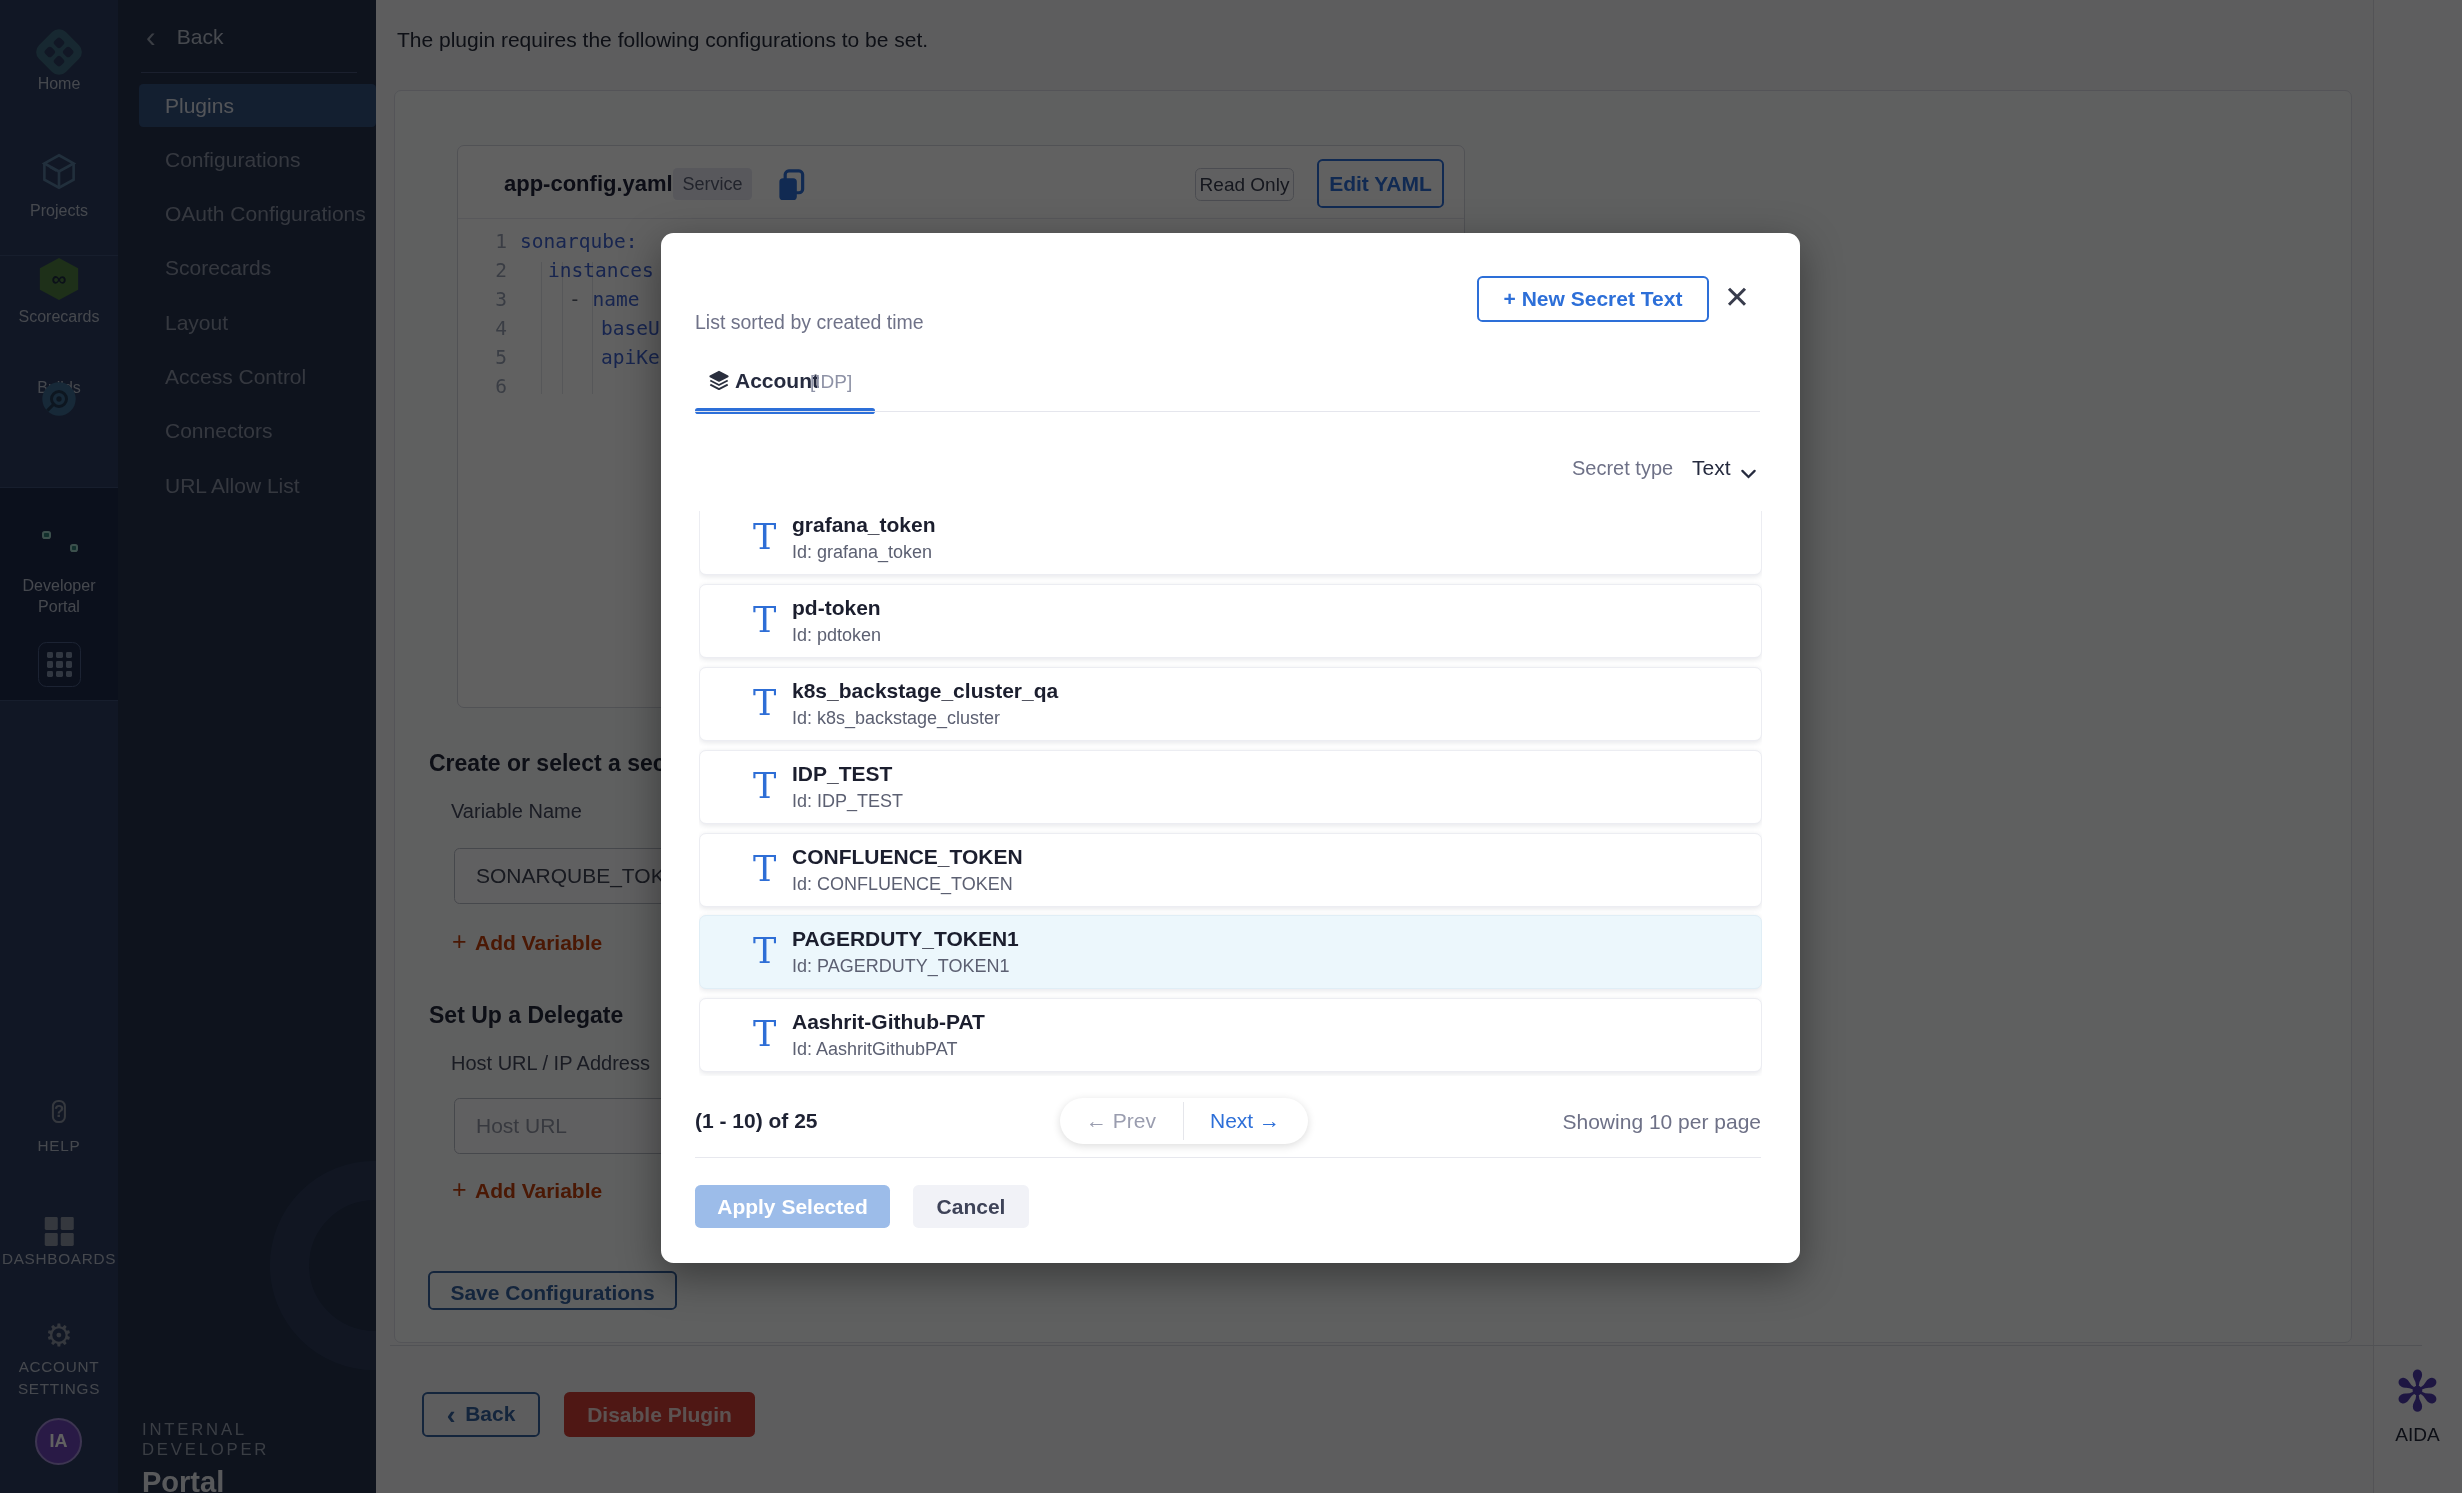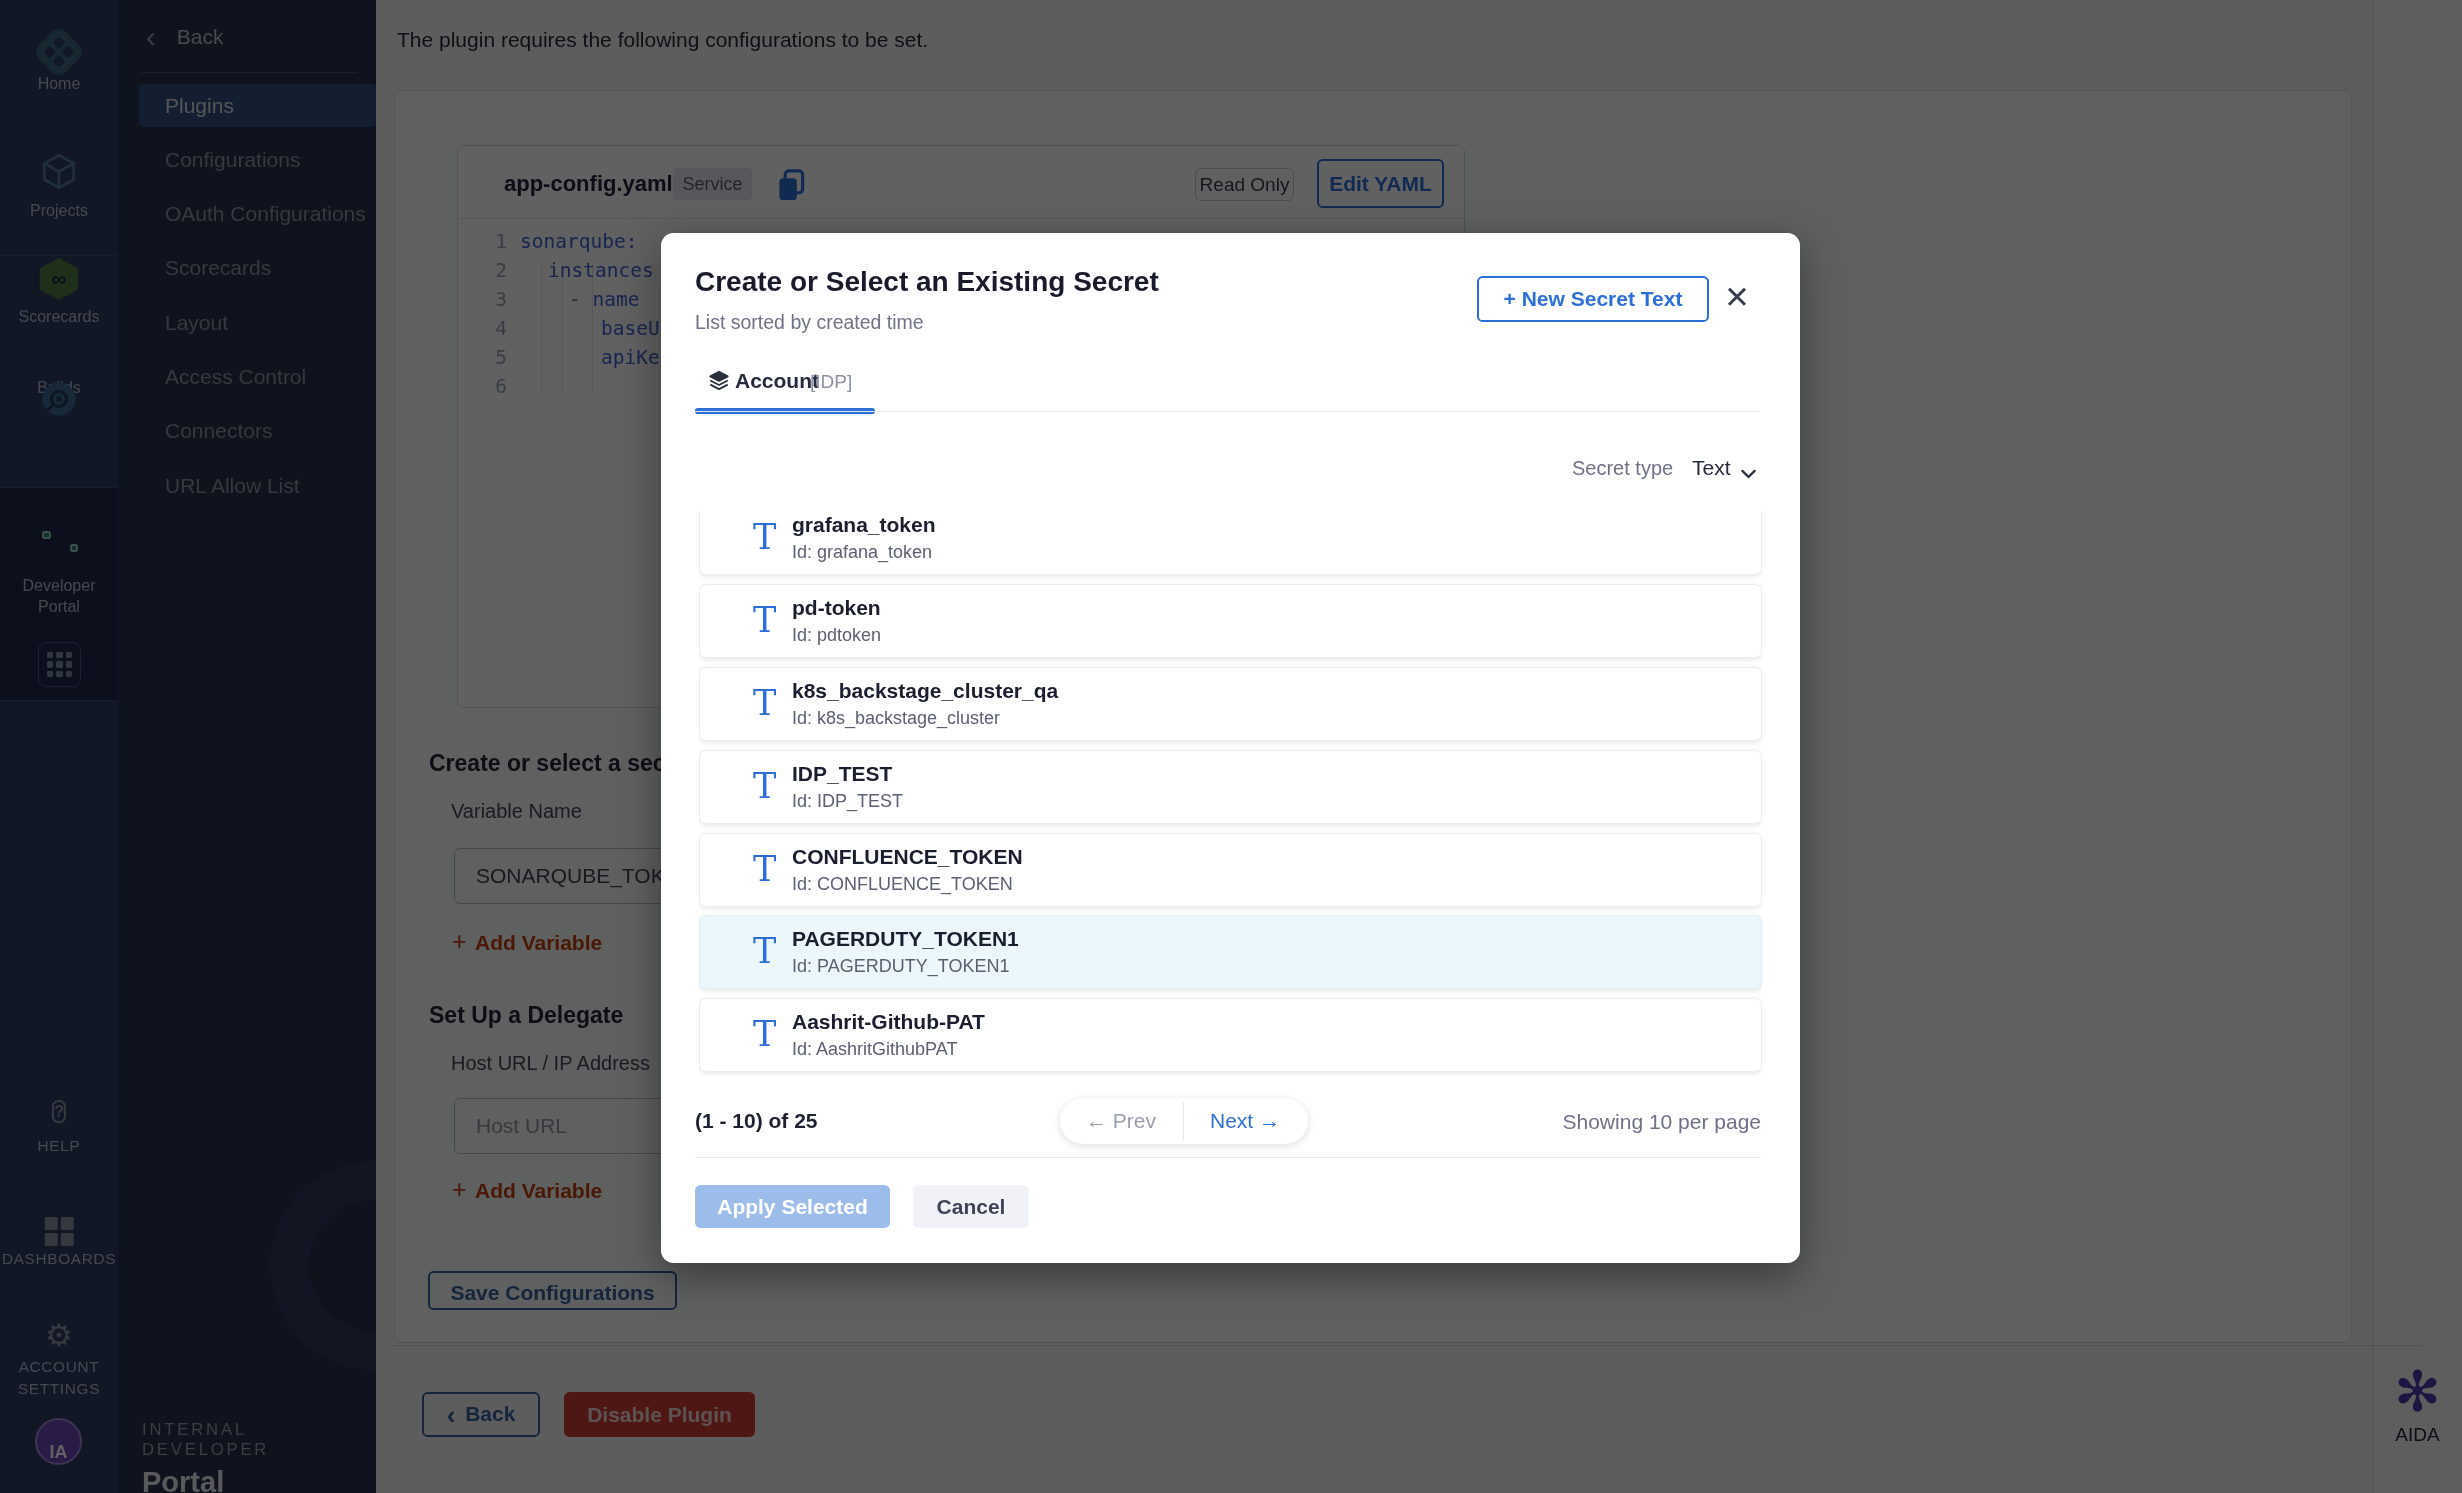--- a/index.html
+++ b/index.html
@@ -30,21 +30,21 @@
     font-size:16.7px; font-weight:bold; text-align:center; line-height:19.5px; }
   .icon-dash { display:grid; grid-template-columns:12.5px 12.5px; grid-template-rows:12.5px 12.5px; gap:3.5px; }
   .icon-dash span { background:#8d94a4; border-radius:1.4px; }
   .icon-gear { font-size:31px; color:#8d94a4; line-height:31px; }
   .module-btn { position:absolute; left:38px; top:642px; width:43px; height:45px; border:1.4px solid #4a5d86;
     border-radius:8.4px; display:flex; align-items:center; justify-content:center; }
   .icon-grid9 { display:grid; grid-template-columns:repeat(3,6.3px); grid-template-rows:repeat(3,6.3px); gap:3.5px; }
   .icon-grid9 span { background:#8290aa; border-radius:1.4px; }
   .avatar { position:absolute; left:35px; top:1418px; width:47px; height:47px; border-radius:50%;
     background:#6d46b8; border:2.8px solid #a18bd6; color:#fff; font-size:18px; font-weight:bold;
-    display:flex; align-items:flex-end; justify-content:center; }
+    display:flex; align-items:center; justify-content:center; }
   
   .sb2 { position:absolute; left:118px; top:0; width:258px; height:1494px; background:#25324e; z-index:1; overflow:hidden; }
   .sb2-back { position:absolute; left:28px; top:21px; color:#b9c0ce; font-size:21px; }
   .sb2-back .chev { font-size:29px; vertical-align:-2.8px; margin-right:15.3px; color:#9aa2b2; }
   .sb2-div { position:absolute; left:23px; top:72px; width:216px; height:1.4px; background:#47557a; }
   .sb2-item { position:absolute; left:21px; width:237px; height:43px; line-height:43px; padding-left:26px;
     color:#8c94a6; font-size:21px; border-radius:4.2px; }
   .sb2-item.active { background:#33517f; color:#dbe0e9; }
   .sb2-ring { position:absolute; left:152px; top:1161px; width:209px; height:209px; border-radius:50%;
     border:39px solid rgba(130,160,210,0.10); }
@@ -345,21 +345,20 @@
   <button class="btn-danger" style="border:none">Disable Plugin</button>
 
   <div class="aida">
     <div class="glyph">✻</div>
     <div class="lbl">AIDA</div>
   </div>
 
   <div class="overlay"></div>
 
   <div class="modal">
-    <div class="m-title">Create or Select an Existing Secret</div>
     <div class="m-sub">List sorted by created time</div>
     <button class="btn-newsecret">+ New Secret Text</button>
     <div class="m-close">✕</div>
 
     <span class="m-tabicon">
       <svg width="22" height="22" viewBox="0 0 24 24" fill="none" stroke="#2a2f3e" stroke-width="2" stroke-linejoin="round">
         <path d="M12 3 2.5 8 12 13 21.5 8Z" fill="#2a2f3e"></path>
         <path d="M2.5 12.5 12 17.5 21.5 12.5"></path>
         <path d="M2.5 17 12 22 21.5 17"></path>
       </svg>

